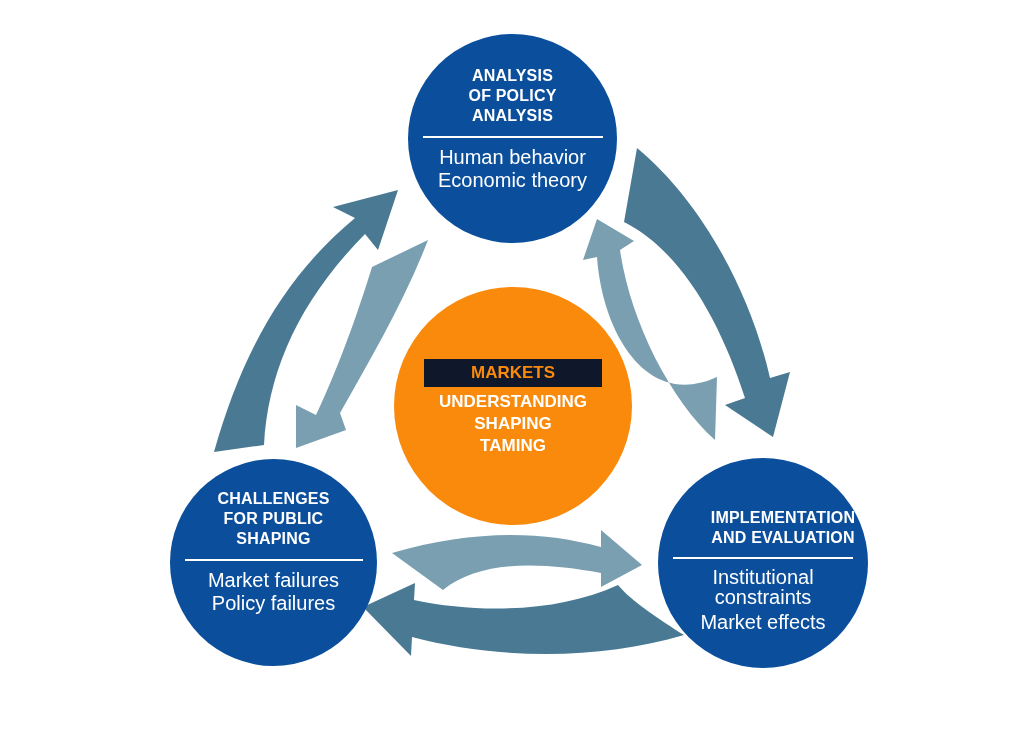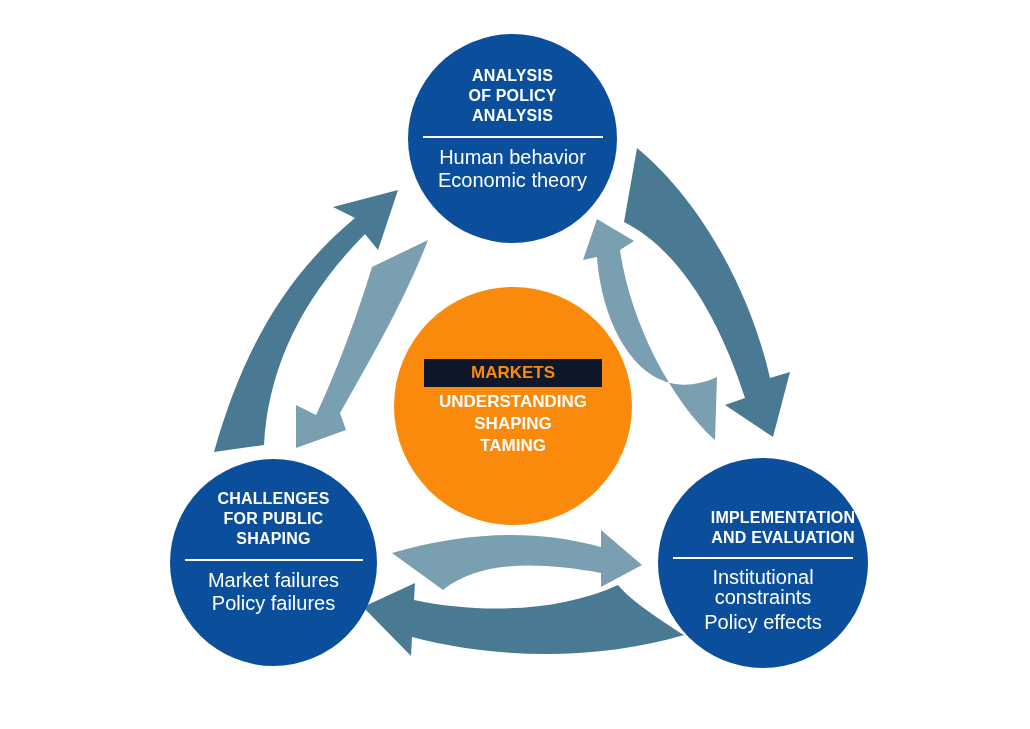--- a/index.html
+++ b/index.html
@@ -79,14 +79,14 @@
 </div>
 
 <div class="circle blue" id="c-right">
   <div class="title">
     <div>IMPLEMENTATION</div>
     <div>AND EVALUATION</div>
   </div>
   <div class="rule"></div>
   <div class="sub">Institutional</div>
   <div class="sub">constraints</div>
-  <div class="sub last">Policy effects</div>
+  <div class="sub last">Market effects</div>
 </div>
 
 </body></html>

